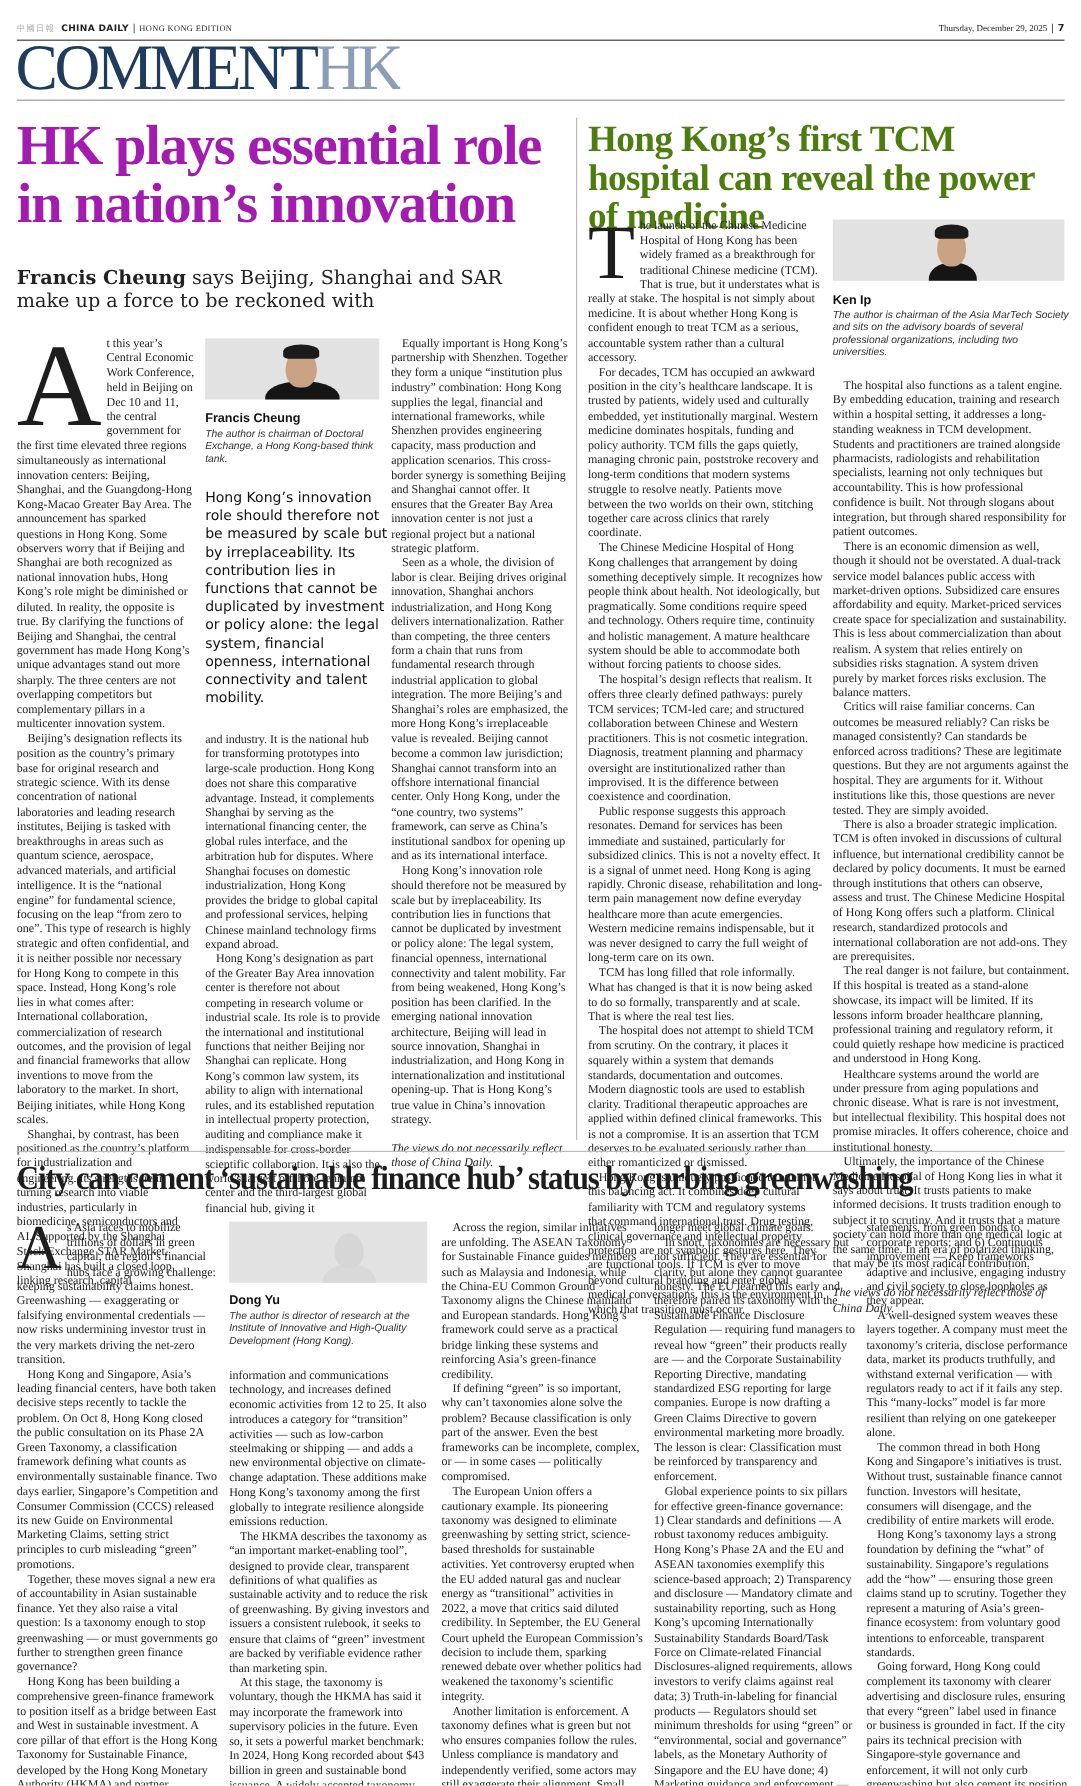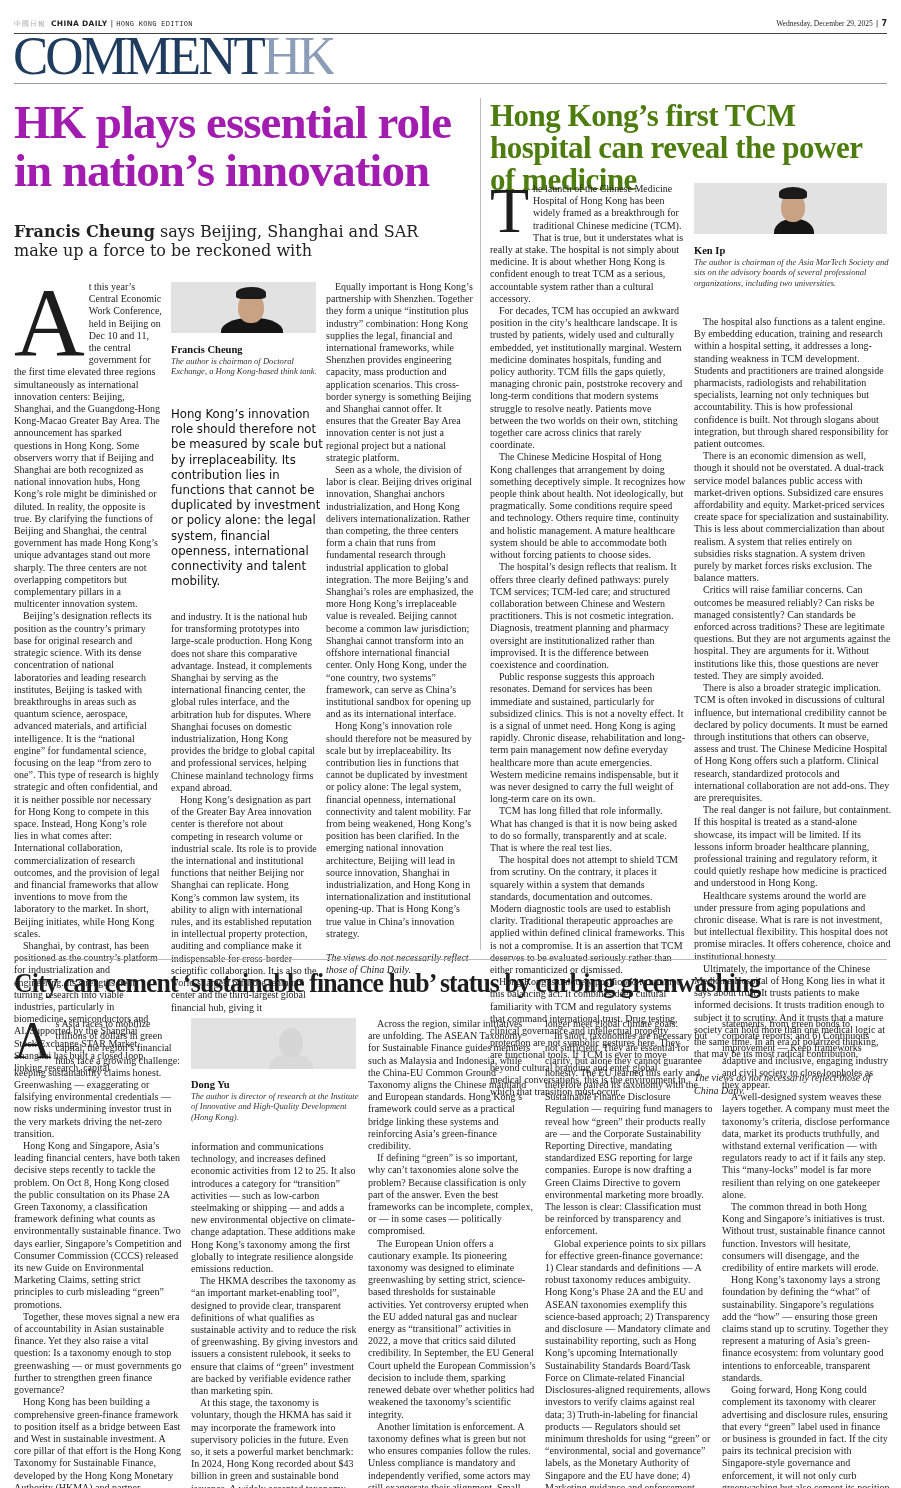--- a/index.html
+++ b/index.html
@@ -3,21 +3,21 @@
 <meta charset="utf-8">
 <style>
   * { box-sizing: border-box; margin: 0; padding: 0; }
   html, body { width: 901px; height: 1488px; background: #fff; overflow: hidden; }
   body { font-family: "DejaVu Serif", serif; color: #231f20; position: relative; }
 
   .topbar { position: absolute; left: 14px; right: 14px; top: 18px; height: 16px; font-size: 8px; display: flex; align-items: center; border-bottom: 1px solid #444; padding-bottom: 4px; }
   .topbar .logo-cn { color: #aaa; letter-spacing: 1px; margin-right: 5px; font-size: 7px; text-align: center; }
   .topbar .brand { font-family: "DejaVu Sans", sans-serif; font-weight: bold; font-size: 7.5px; letter-spacing: .3px; }
   .topbar .sep { margin: 0 3px; }
-  .topbar .edition { font-family: Liberation Mono, monospace; font-size: 7px; letter-spacing: .3px; }
+  .topbar .edition { font-family: Liberation Serif, serif; font-size: 7px; letter-spacing: .3px; }
   .topbar .date { margin-left: auto; font-size: 7.5px; font-family: "Liberation Serif", serif; }
   .topbar .page { font-weight: bold; font-family: "DejaVu Sans", sans-serif; }
 
   .masthead { position: absolute; left: 13px; top: 36px; font-family: "Liberation Serif", serif; font-size: 54px; line-height: 40px; height: 42px; overflow: hidden; letter-spacing: -3px; transform: scaleX(0.98); transform-origin: left; }
   .masthead .m1 { color: #1f3c5e; }
   .masthead .m2 { color: #8c9eb7; }
   .mast-rule { position: absolute; left: 14px; right: 14px; top: 83px; border-top: 1.5px solid #999; }
 
   .headline-a { position: absolute; left: 14px; top: 98px; width: 460px; font-family: "Liberation Serif", serif; font-size: 47px; line-height: 48px; letter-spacing: -1px; color: #a21caf; }
   .dek-a { position: absolute; left: 14px; top: 222px; width: 420px; font-family: "DejaVu Serif", serif; font-size: 16px; line-height: 19px; color: #222; }
@@ -32,39 +32,39 @@
   .col p.first { text-indent: 0; }
   .col p.cont { text-indent: 0; }
   .dropcap { float: left; font-family: "Liberation Serif", serif; line-height: 0.78; margin: 3px 4px 0 0; color: #1d1d1d; }
   .disclaimer { font-style: italic; margin-top: 12px; text-indent: 0 !important; }
 
   .photo { position: absolute; background: #e2e2e2; overflow: hidden; }
   .photo .face { position: absolute; border-radius: 50% 50% 45% 45%; background: #c9a283; }
   .photo .hair { position: absolute; border-radius: 50% 50% 20% 20%; background: #1b1b1b; }
   .photo .body { position: absolute; border-radius: 45% 45% 0 0; background: #151515; }
 
-  .byline { position: absolute; font-family: Liberation Serif, serif; }
+  .byline { position: absolute; font-family: Liberation Sans, sans-serif; }
   .byline .name { font-weight: bold; font-size: 10.5px; line-height: 13px; color: #111; }
   .byline .bio { font-style: italic; font-size: 8.6px; line-height: 10.4px; color: #333; }
 
   .pullquote { position: absolute; left: 171px; top: 407px; width: 152px; font-family: "DejaVu Sans", sans-serif; font-size: 11.7px; line-height: 15.2px; color: #111; }
 
   .hrule { position: absolute; left: 14px; right: 14px; border-top: 1px solid #bbb; }
 
   .headline-c { position: absolute; left: 14px; top: 967px; width: 880px; font-family: "Liberation Serif", serif; font-size: 28px; line-height: 32px; letter-spacing: -1px; color: #1d1d1d; white-space: nowrap; transform: scaleX(0.92); transform-origin: left; }
 </style>
 </head>
 <body>
 
 <div class="topbar">
   <span class="logo-cn">中國日報</span>
   <span class="brand">CHINA DAILY</span>
   <span class="sep">|</span>
   <span class="edition">HONG KONG EDITION</span>
-  <span class="date">Wednesday, December 29, 2025</span>
+  <span class="date">Thursday, December 29, 2025</span>
   <span class="sep"> | </span>
   <span class="page">7</span>
 </div>
 
 <div class="masthead">
   <span class="m1">COMMENT</span><span class="m2">HK</span>
 </div>
 <div class="mast-rule"></div>
 
 <h1 class="headline-a">HK plays essential role in nation’s innovation</h1>

